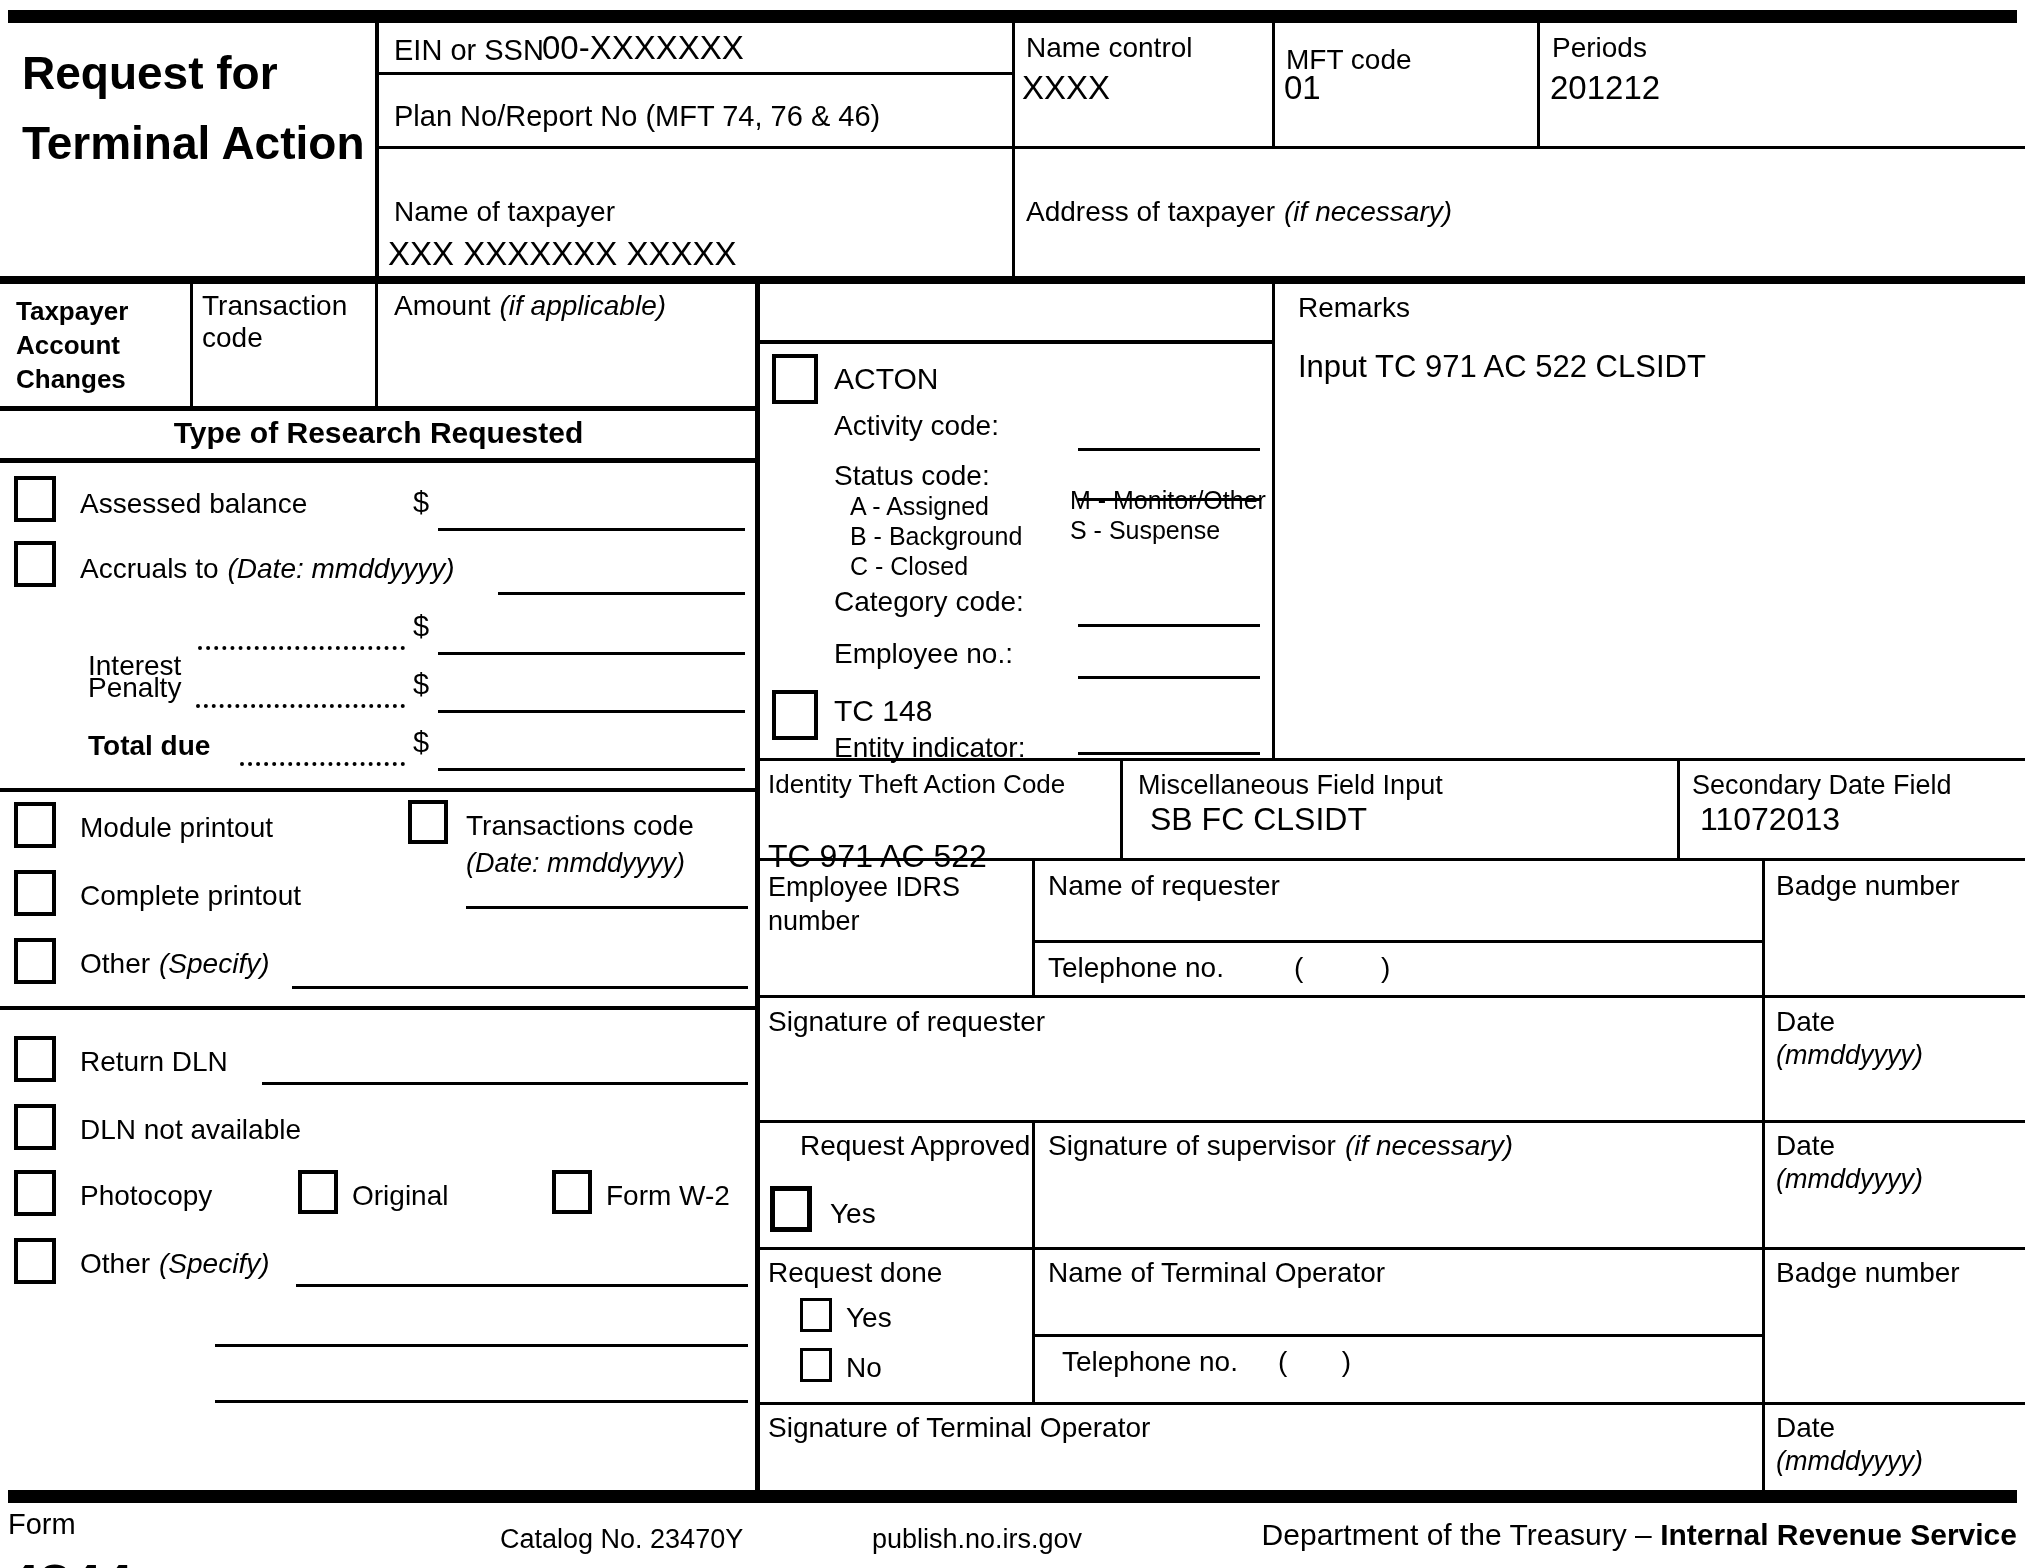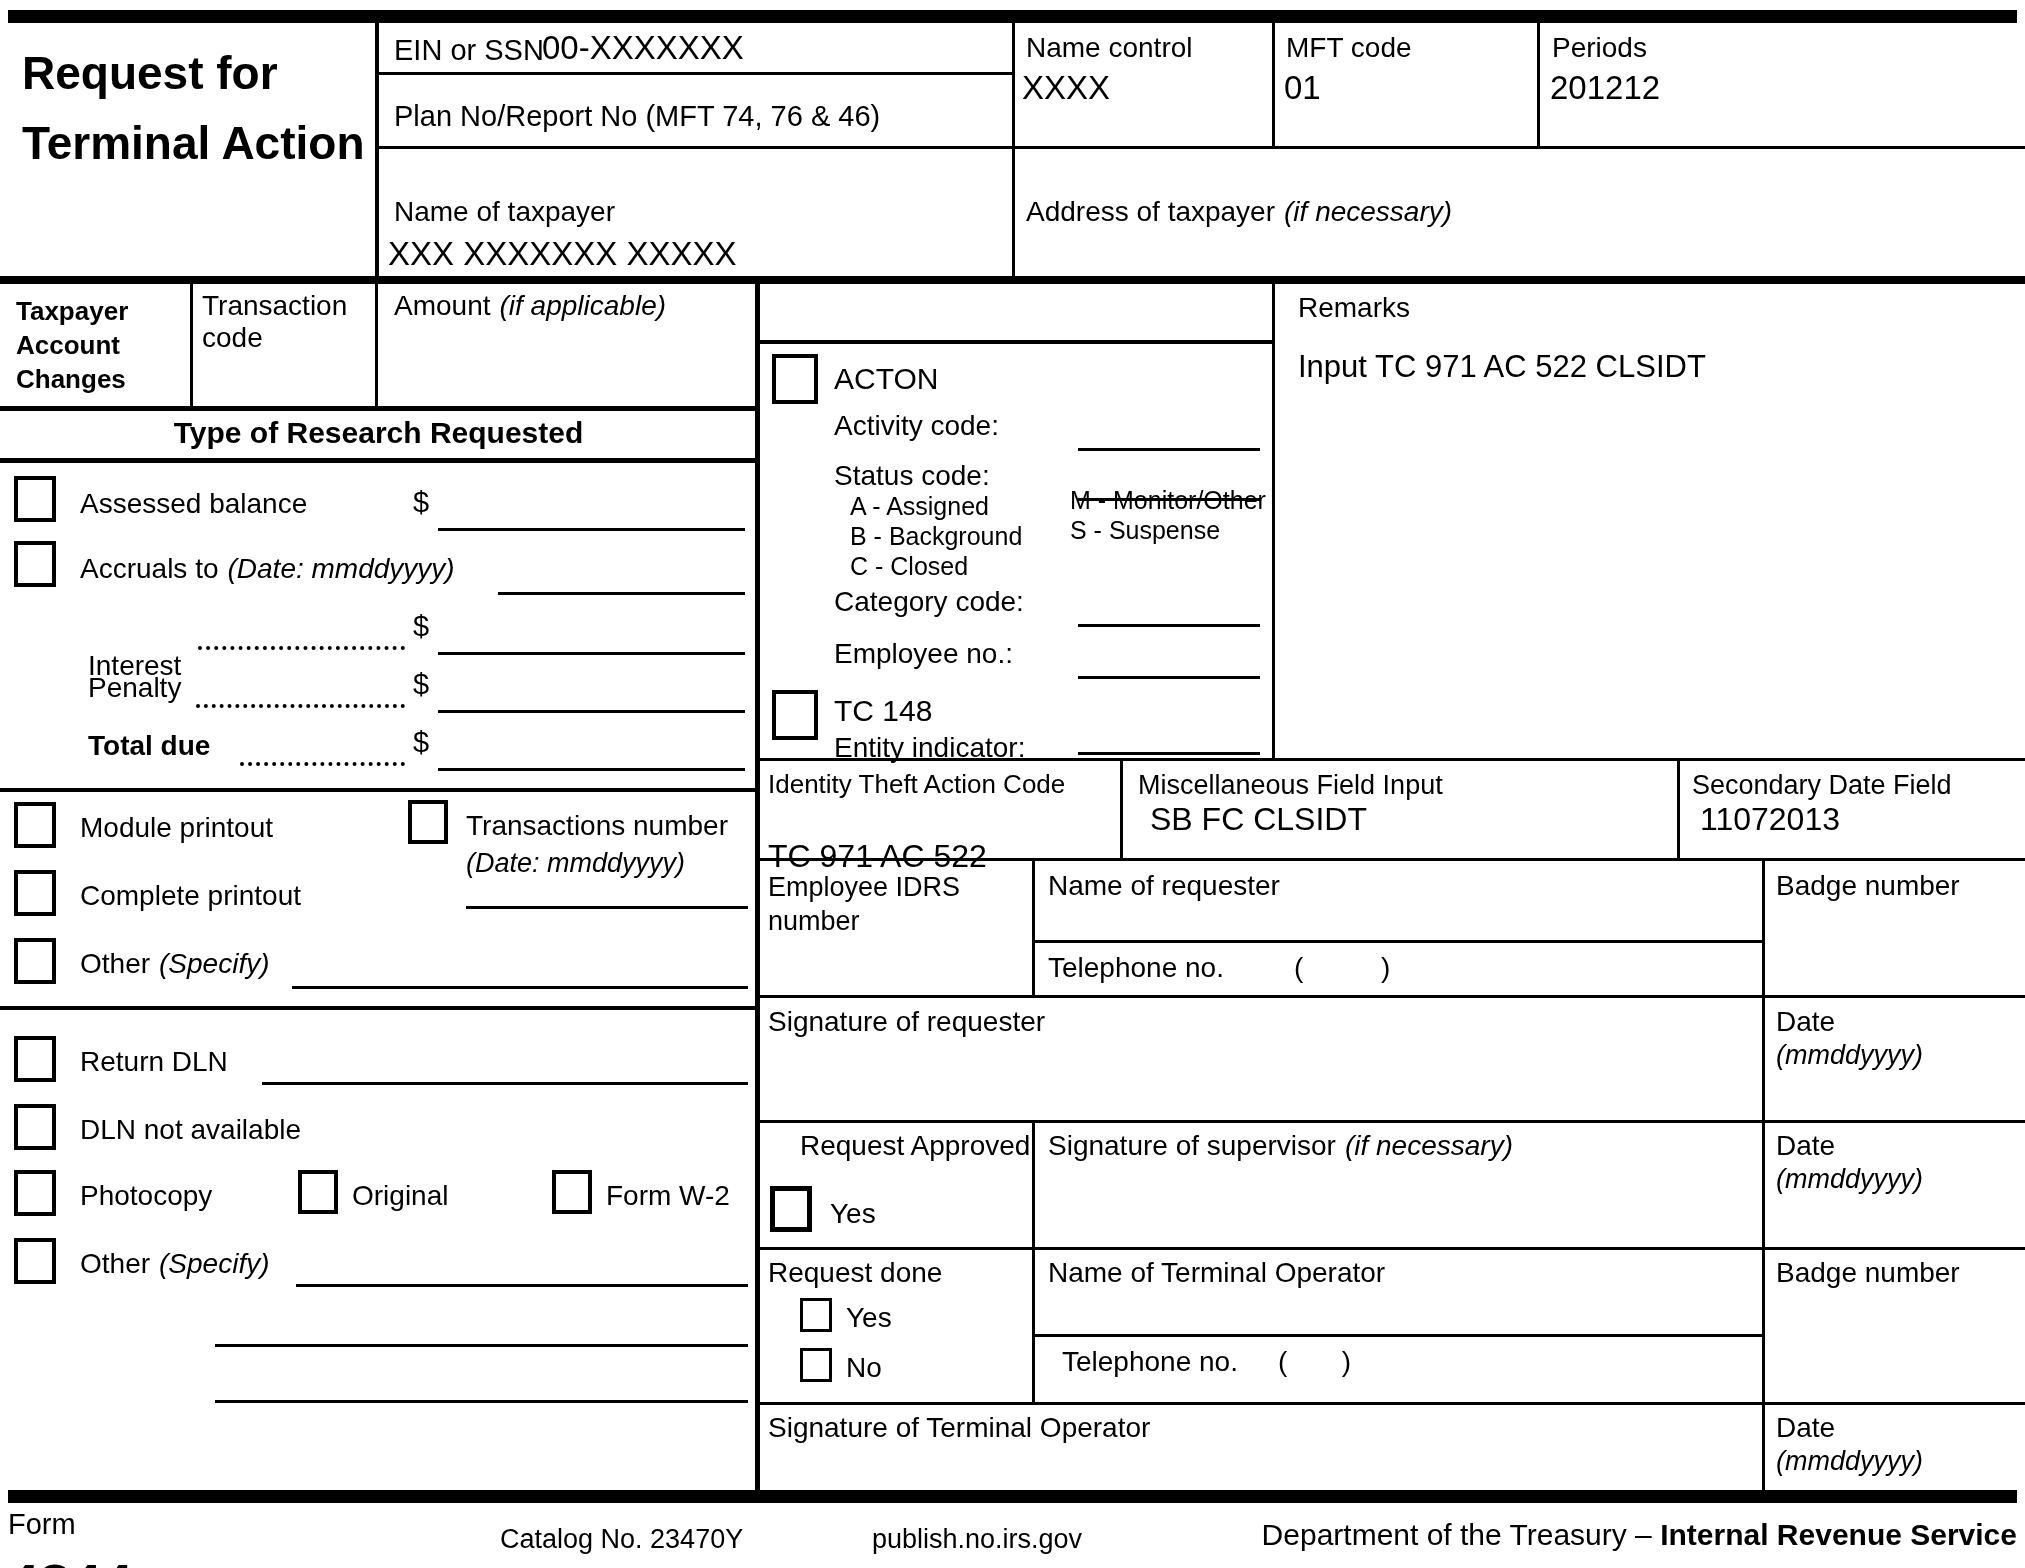--- a/index.html
+++ b/index.html
@@ -39,21 +39,21 @@
   <div class="hl" style="left:375px;top:146px;width:1650px;"></div>
 
   <div class="t" style="left:394px;top:34px;font-size:29px;">EIN or SSN</div>
   <div class="v" style="left:542px;top:30px;font-size:33px;">00-XXXXXXX</div>
   <div class="t" style="left:394px;top:100px;font-size:29px;">Plan No/Report No (MFT 74, 76 &amp; 46)</div>
   <div class="t" style="left:394px;top:196px;">Name of taxpayer</div>
   <div class="v" style="left:388px;top:236px;font-size:33px;">XXX XXXXXXX XXXXX</div>
 
   <div class="t" style="left:1026px;top:32px;">Name control</div>
   <div class="v" style="left:1022px;top:70px;font-size:33px;">XXXX</div>
-  <div class="t" style="left:1286px;top:32px;">MFT code</div>
+  <div class="t" style="left:1286px;top:44px;">MFT code</div>
   <div class="v" style="left:1284px;top:70px;font-size:33px;">01</div>
   <div class="t" style="left:1552px;top:32px;">Periods</div>
   <div class="v" style="left:1550px;top:70px;font-size:33px;">201212</div>
 
   <div class="t" style="left:1026px;top:196px;">
     <span>Address of taxpayer</span><span class="note">(if necessary)</span>
   </div>
 
   <div class="vl" style="left:755px;top:276px;height:1221px;width:5px;"></div>
 
@@ -93,21 +93,21 @@
   <div class="t b" style="left:88px;top:730px;">Total due</div>
   <div class="leader" style="left:240px;top:762px;width:165px;"></div>
   <div class="t" style="left:413px;top:726px;font-size:29px;">$</div>
   <div class="ul" style="left:438px;top:768px;width:307px;"></div>
 
   <div class="hl" style="left:0;top:788px;width:757px;height:4px;"></div>
 
   <div class="cb" style="left:14px;top:802px;"></div>
   <div class="t" style="left:80px;top:812px;">Module printout</div>
   <div class="cb" style="left:408px;top:800px;width:40px;height:44px;"></div>
-  <div class="t" style="left:466px;top:810px;">Transactions number</div>
+  <div class="t" style="left:466px;top:810px;">Transactions code</div>
   <div class="t i" style="left:466px;top:848px;font-size:27px;">(Date: mmddyyyy)</div>
   <div class="ul" style="left:466px;top:906px;width:282px;"></div>
 
   <div class="cb" style="left:14px;top:870px;"></div>
   <div class="t" style="left:80px;top:880px;">Complete printout</div>
 
   <div class="cb" style="left:14px;top:938px;"></div>
   <div class="t" style="left:80px;top:948px;">
     <span>Other</span><span class="note">(Specify)</span>
   </div>

